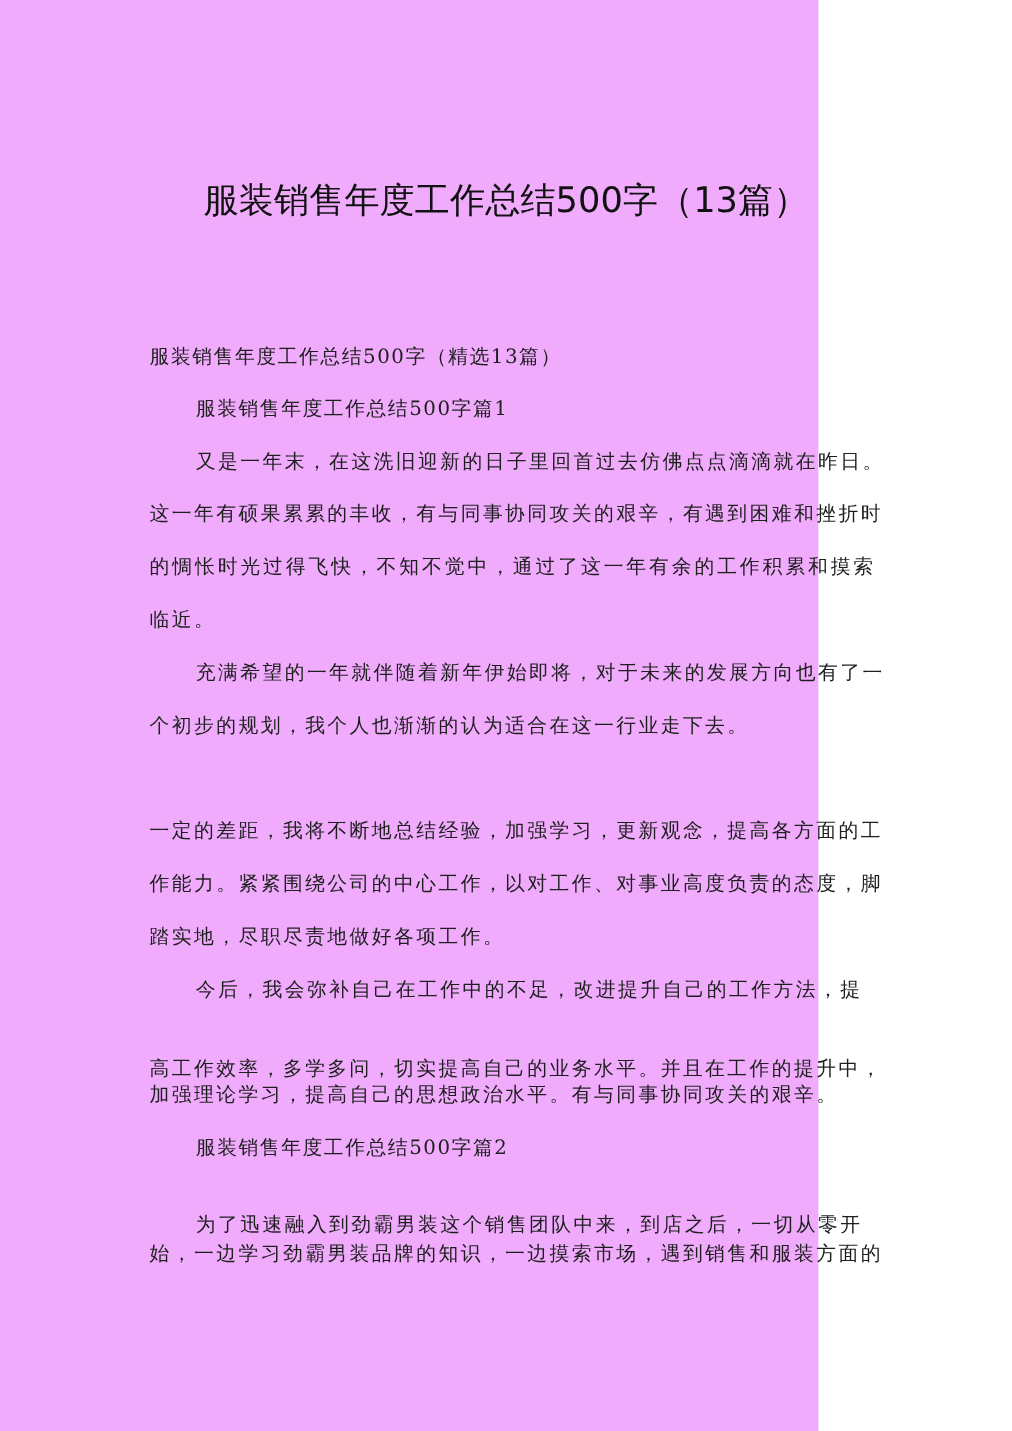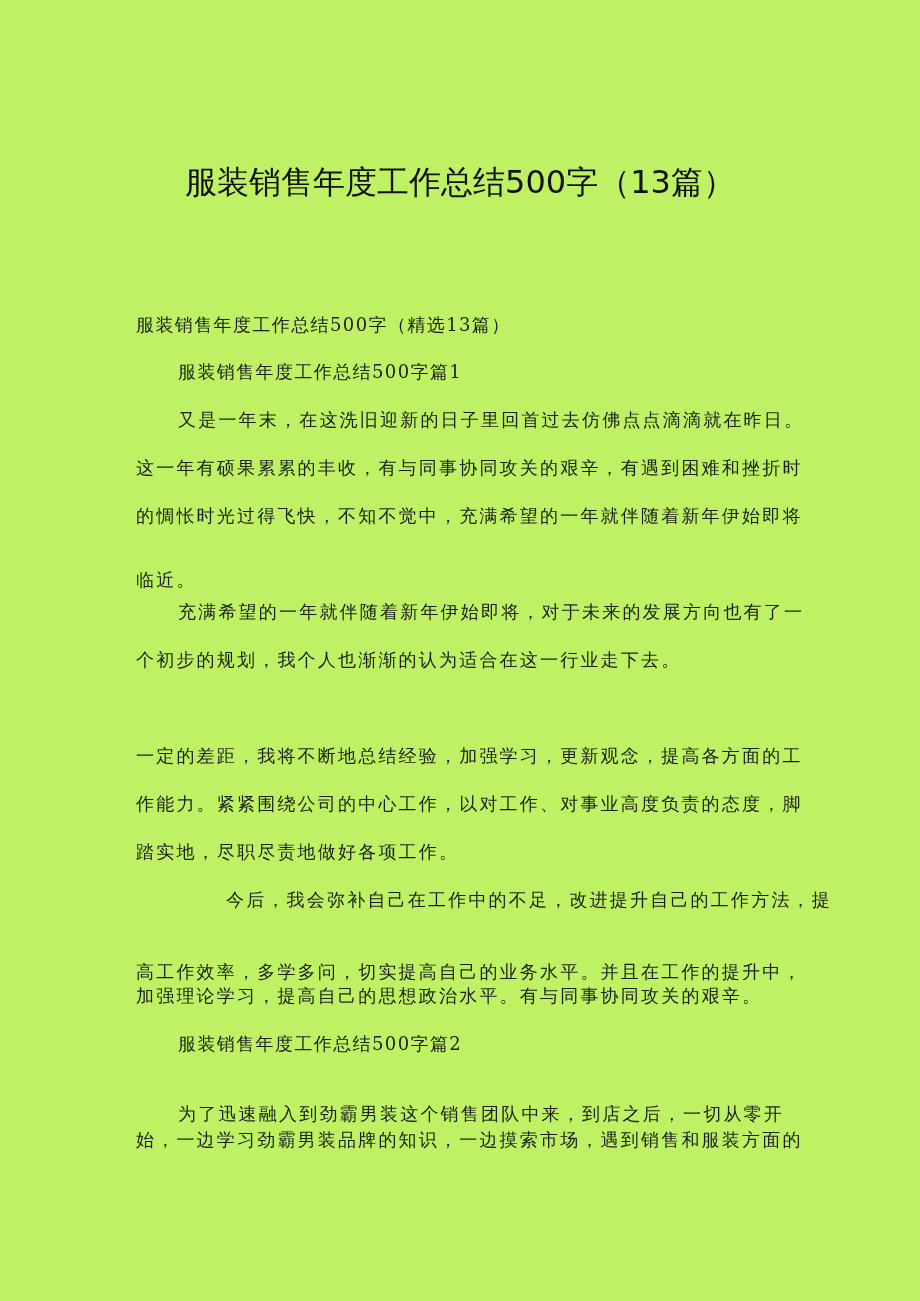--- a/index.html
+++ b/index.html
@@ -1,17 +1,17 @@
 <!DOCTYPE html>
 <html><head>
 <meta charset="utf-8">
 <style>
   html, body { margin: 0; padding: 0; background: #ffffff; }
   body { width: 920px; height: 1301px; position: relative; overflow: hidden; color: #1a1a1a; }
-  .page { position: absolute; left: 0; top: 0; width: 920px; height: 1301px; background: #bef264; text-decoration: underline; }
+  .page { position: absolute; left: 0; top: 0; width: 744px; height: 1301px; background: #f0abfc; text-decoration: underline; }
   .title {
     position: absolute; left: 0; top: 158px; width: 920px; text-align: center;
     font-family: "DejaVu Sans", "Liberation Sans", sans-serif;
     font-size: 32px; line-height: 48px; color: #111; letter-spacing: 0px;
   }
   .line {
     position: absolute; left: 136px; width: 660px; white-space: nowrap; overflow: visible;
     font-family: "DejaVu Serif", "Liberation Serif", serif;
     font-size: 18px; line-height: 28px; color: #1e1e1e; letter-spacing: 2.2px;
   }
@@ -25,31 +25,31 @@
 <div class="page">
 
   <div class="title">服装销售年度工作总结500字（13篇）</div>
 
   <div class="line subhead" style="top:311px; left:136px;">服装销售年度工作总结500字（精选13篇）</div>
 
   <div class="line indent subhead" style="top:358px;">服装销售年度工作总结500字篇1</div>
 
   <div class="line indent" style="top:406px;">又是一年末，在这洗旧迎新的日子里回首过去仿佛点点滴滴就在昨日。</div>
   <div class="line justify" style="top:454px;">这一年有硕果累累的丰收，有与同事协同攻关的艰辛，有遇到困难和挫折时</div>
-  <div class="line justify" style="top:502px;">的惆怅时光过得飞快，不知不觉中，充满希望的一年就伴随着新年伊始即将</div>
-  <div class="line" style="top:550px;margin-top:16px;">临近。</div>
+  <div class="line justify" style="top:502px;">的惆怅时光过得飞快，不知不觉中，通过了这一年有余的工作积累和摸索</div>
+  <div class="line" style="top:550px;">临近。</div>
 
   <div class="line indent" style="top:598px;">充满希望的一年就伴随着新年伊始即将，对于未来的发展方向也有了一</div>
   <div class="line" style="top:646px;">个初步的规划，我个人也渐渐的认为适合在这一行业走下去。</div>
 
   <div class="line justify" style="top:742px;">一定的差距，我将不断地总结经验，加强学习，更新观念，提高各方面的工</div>
   <div class="line justify" style="top:790px;">作能力。紧紧围绕公司的中心工作，以对工作、对事业高度负责的态度，脚</div>
   <div class="line" style="top:838px;">踏实地，尽职尽责地做好各项工作。</div>
 
-  <div class="line indent" style="top:886px;margin-left:48px;">今后，我会弥补自己在工作中的不足，改进提升自己的工作方法，提</div>
+  <div class="line indent" style="top:886px;">今后，我会弥补自己在工作中的不足，改进提升自己的工作方法，提</div>
   <div class="line justify" style="top:958px;">高工作效率，多学多问，切实提高自己的业务水平。并且在工作的提升中，</div>
   <div class="line" style="top:982px;">加强理论学习，提高自己的思想政治水平。有与同事协同攻关的艰辛。</div>
 
   <div class="line indent subhead" style="top:1030px;">服装销售年度工作总结500字篇2</div>
 
   <div class="line indent" style="top:1078px;margin-top:22px;">为了迅速融入到劲霸男装这个销售团队中来，到店之后，一切从零开</div>
   <div class="line justify" style="top:1126px;">始，一边学习劲霸男装品牌的知识，一边摸索市场，遇到销售和服装方面的</div>
 
 </div>
 

